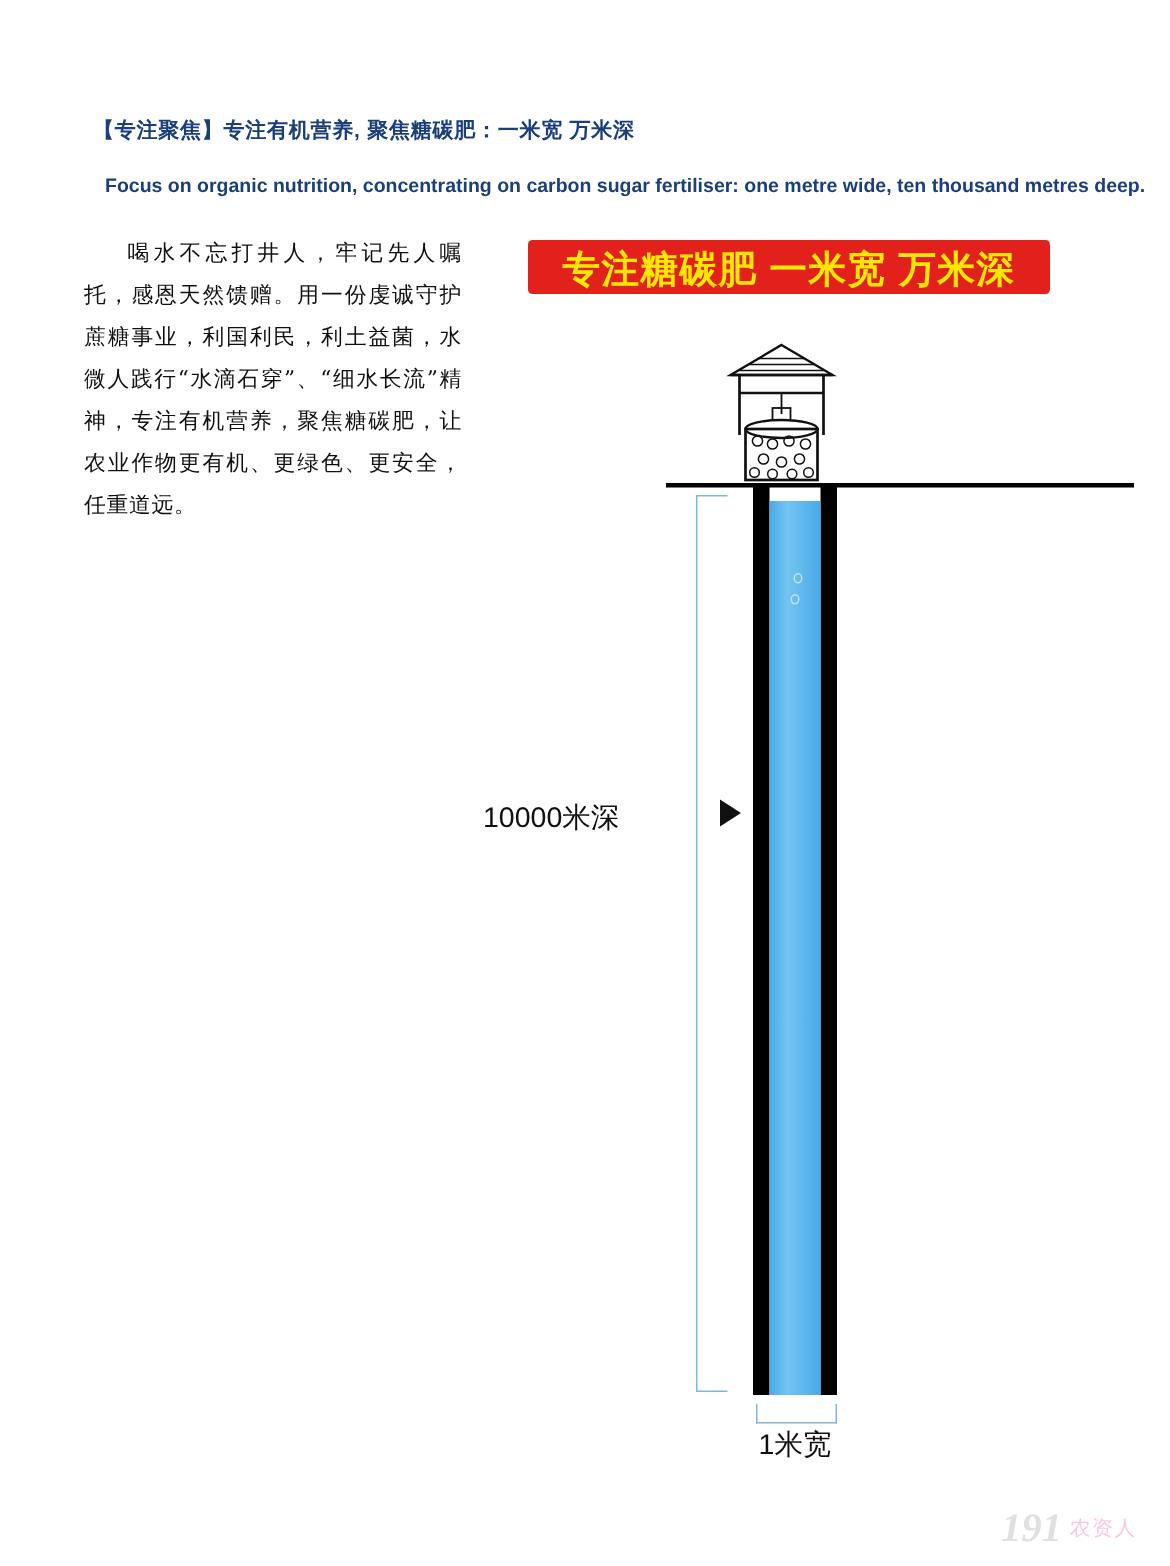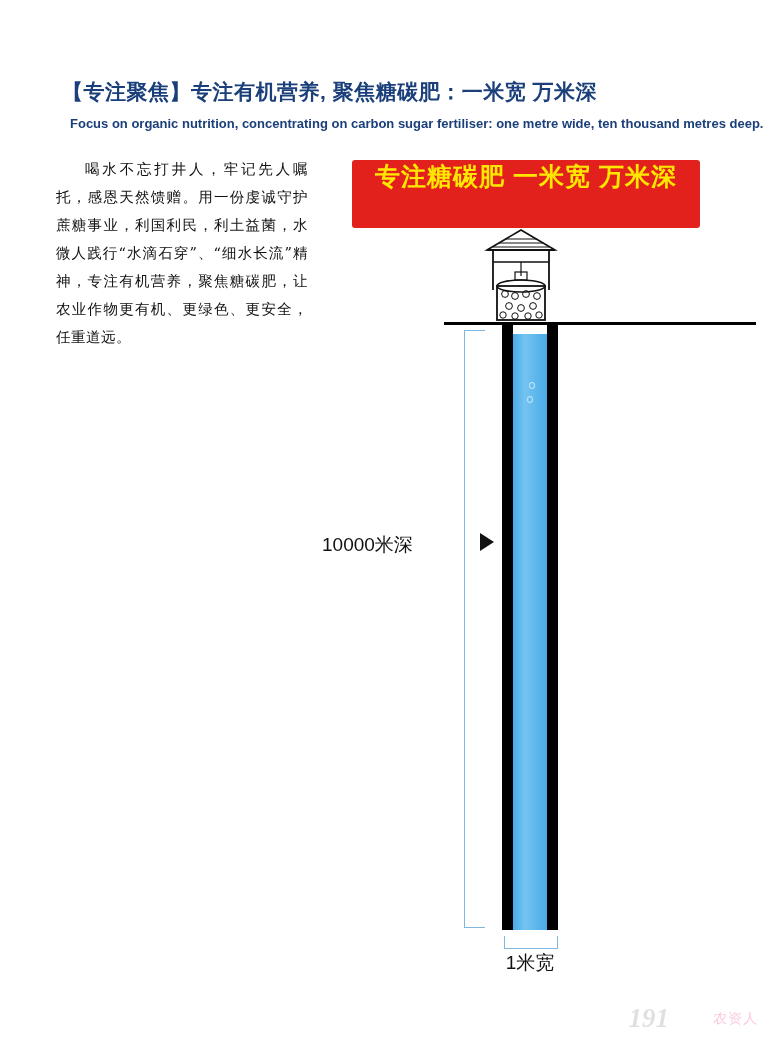--- a/index.html
+++ b/index.html
@@ -16,21 +16,21 @@
   }
 
   
   .headline {
     position: absolute;
     left: 62px;
     top: 78px;
     width: 660px;
     font-family: "Liberation Sans", sans-serif;
     font-weight: bold;
-    font-size: 21px;
+    font-size: 14px;
     letter-spacing: 0.5px;
     color: #1a3f7a;
     white-space: nowrap;
   }
   .subhead {
     position: absolute;
     left: 70px;
     top: 116px;
     width: 680px;
     font-family: "Liberation Sans", sans-serif;
@@ -54,25 +54,25 @@
     text-indent: 2em;
     letter-spacing: 0.5px;
   }
 
   
   .banner {
     position: absolute;
     left: 352px;
     top: 160px;
     width: 348px;
-    height: 68px;
+    height: 36px;
     background: #e2211c;
     border-radius: 3px;
     display: flex;
-    align-items: flex-start;
+    align-items: flex-end;
     justify-content: center;
   }
   .banner-text {
     font-family: "Liberation Sans", sans-serif;
     font-weight: bold;
     font-size: 25px;
     color: #ffe800;
     letter-spacing: 1px;
     white-space: nowrap;
   }
@@ -185,21 +185,20 @@
   }
 
   
   .watermark {
     position: absolute;
     right: 22px;
     bottom: 10px;
     display: flex;
     align-items: center;
     opacity: 0.30;
-    gap: 39px;
   }
   .watermark-mark {
     font-family: "Liberation Serif", serif;
     font-weight: bold;
     font-style: italic;
     font-size: 27px;
     color: #9a9a9a;
     margin-right: 5px;
   }
   .watermark-text {

